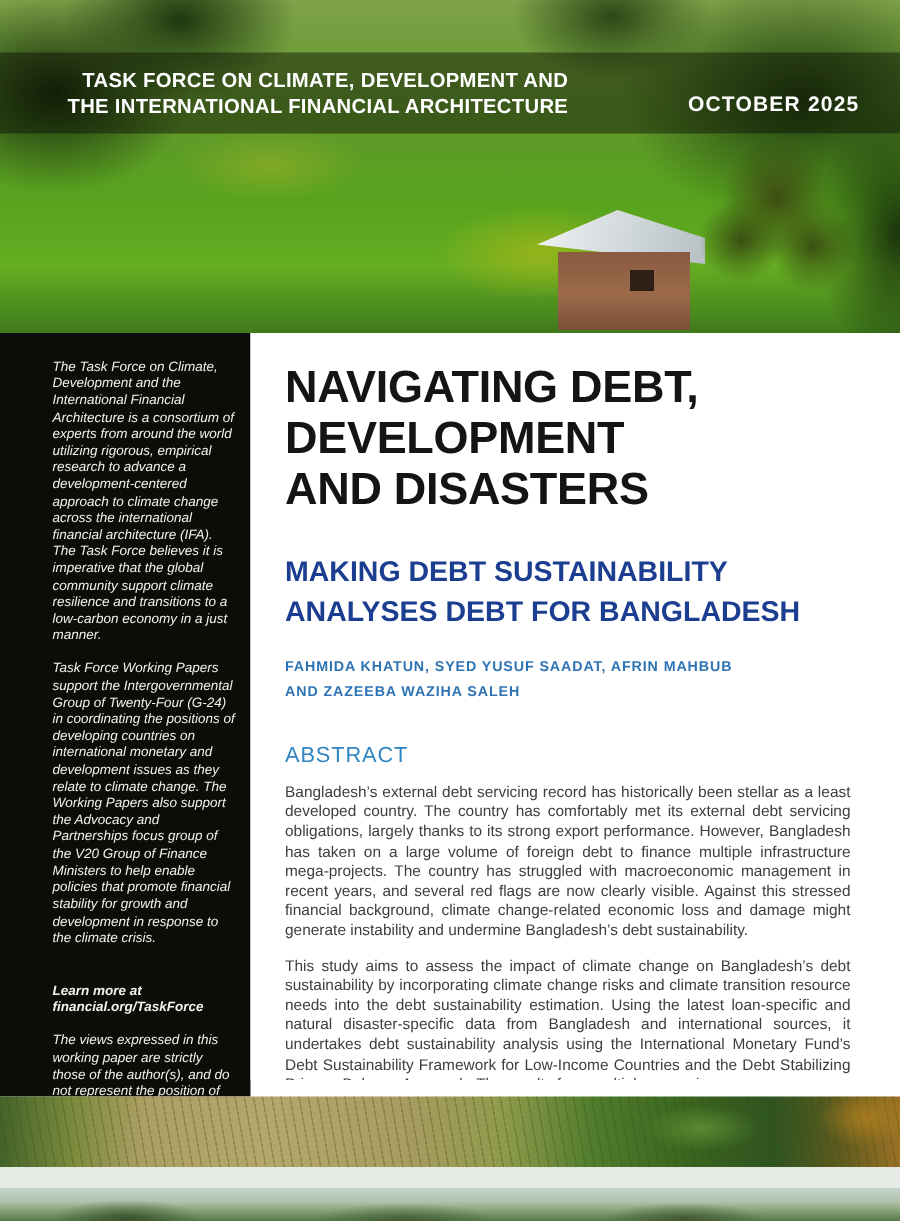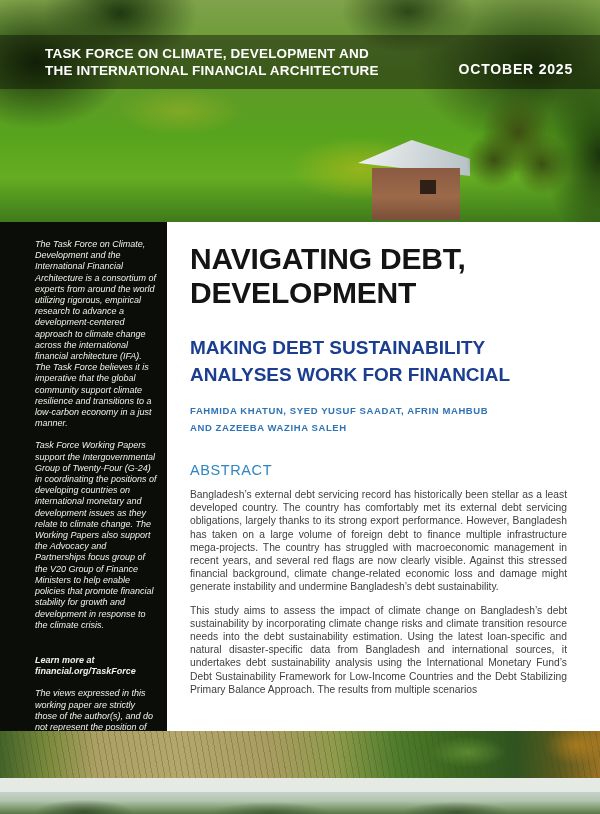--- a/index.html
+++ b/index.html
@@ -34,21 +34,21 @@
 
   
   .header-band { position:absolute; top:35px; left:0; width:600px; height:54px;
     background:rgba(12,16,5,0.46); display:flex; align-items:center; padding-left:36px; }
   .logo { display:flex; align-items:center; gap:5px; border:2.5px solid #fff; border-radius:9px;
     padding:3px 7px 3px 4px; flex:0 0 auto; }
   .logo-circle { width:28px; height:28px; background:#fff; border-radius:50%;
     display:flex; align-items:center; justify-content:center; }
   .logo-text { color:#fff; font-weight:700; font-size:12.5px; line-height:11.5px; letter-spacing:0.4px; }
   .header-title { color:#fff; font-weight:700; font-size:13.5px; line-height:17px;
-    letter-spacing:0.2px; margin-left:9px; }
+    letter-spacing:0.2px; margin-left:9px;text-align:right; }
   .header-date { margin-left:auto; margin-right:27px; align-self:flex-end; margin-bottom:12px;
     color:#fff; font-weight:700; font-size:14px; letter-spacing:0.8px;margin-top:28px; }
 
   
   .sidebar { position:absolute; top:222px; left:0; width:167px; height:509px;
     background:#0b0e08; color:#f1f1ec; font-style:italic;
     padding:17px 9px 0 35px; font-size:9px; line-height:11.2px; overflow:hidden; }
   .sidebar p { margin-bottom:11px; }
   .sidebar .learn { font-weight:700;margin-top:24px; }
 
@@ -107,24 +107,25 @@
       <span>Learn more at</span><br>
       <span>financial.org/TaskForce</span>
     </p>
     <p>The views expressed in this working paper are strictly those of the author(s), and do not represent the position of the Task Force or other members.</p>
   </div>
 
   <div class="main">
     <div class="doc-title">
       <div>NAVIGATING DEBT,</div>
       <div>DEVELOPMENT</div>
+      <div>AND DISASTERS</div>
     </div>
     <div class="doc-subtitle">
       <div>MAKING DEBT SUSTAINABILITY</div>
-      <div>ANALYSES WORK FOR FINANCIAL</div>
+      <div>ANALYSES DEBT FOR BANGLADESH</div>
     </div>
     <div class="authors">
       <div>FAHMIDA KHATUN, SYED YUSUF SAADAT, AFRIN MAHBUB</div>
       <div>AND ZAZEEBA WAZIHA SALEH</div>
     </div>
     <div class="abstract-heading">ABSTRACT</div>
     <div class="abstract">
       <p>Bangladesh’s external debt servicing record has historically been stellar as a least developed country. The country has comfortably met its external debt servicing obligations, largely thanks to its strong export performance. However, Bangladesh has taken on a large volume of foreign debt to finance multiple infrastructure mega-projects. The country has struggled with macroeconomic management in recent years, and several red flags are now clearly visible. Against this stressed financial background, climate change-related economic loss and damage might generate instability and undermine Bangladesh’s debt sustainability.</p>
       <p>This study aims to assess the impact of climate change on Bangladesh’s debt sustainability by incorporating climate change risks and climate transition resource needs into the debt sustainability estimation. Using the latest loan-specific and natural disaster-specific data from Bangladesh and international sources, it undertakes debt sustainability analysis using the International Monetary Fund’s Debt Sustainability Framework for Low-Income Countries and the Debt Stabilizing Primary Balance Approach. The results from multiple scenarios</p>
     </div>

